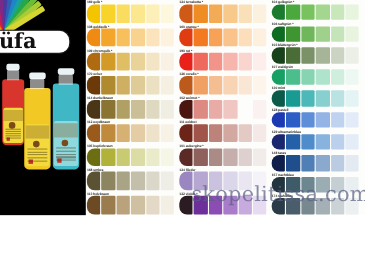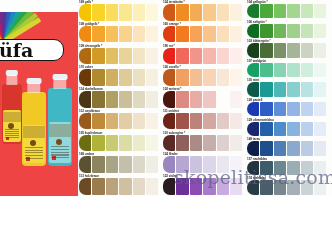--- a/index.html
+++ b/index.html
@@ -12,23 +12,23 @@
     width: 332px;
     height: 196px;
     overflow: hidden;
     background: #fdfdfb;
     font-family: "Liberation Sans", sans-serif;
   }
 
   
   #promo {
     position: absolute;
-    left: 0; top: 12px;
+    left: 0; top: 0;
     width: 78px; height: 196px;
-    background: #ef4444;
+    background: #000000;
     overflow: hidden;
   }
 
   
   .fan {
     position: absolute;
     left: -10px; top: -4px;
     width: 92px; height: 34px;
   }
   .fan-blade {

